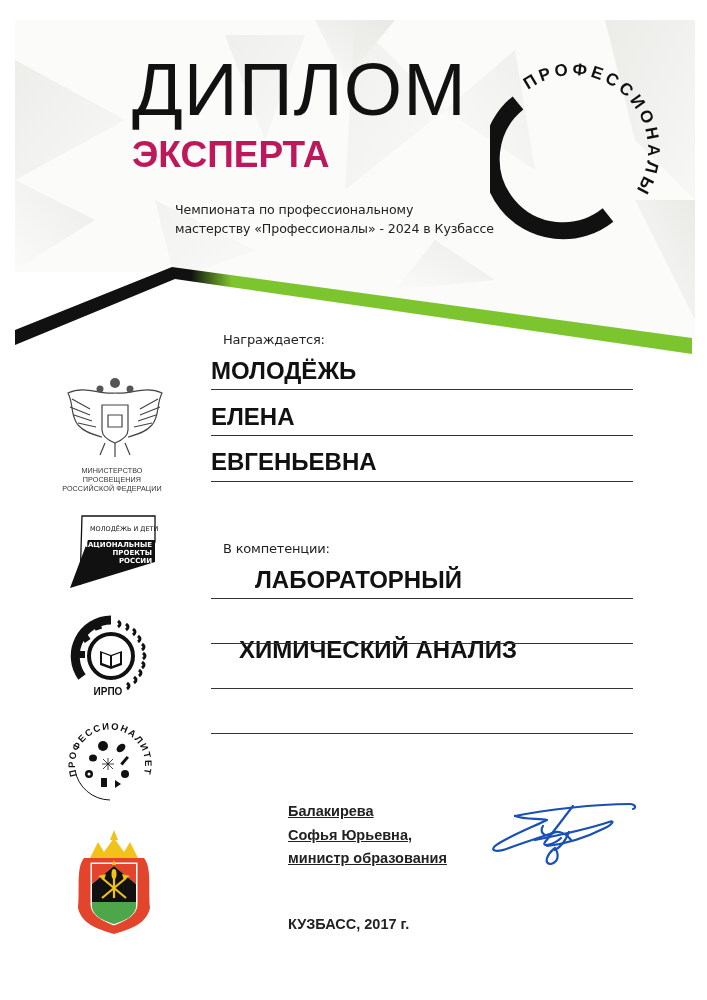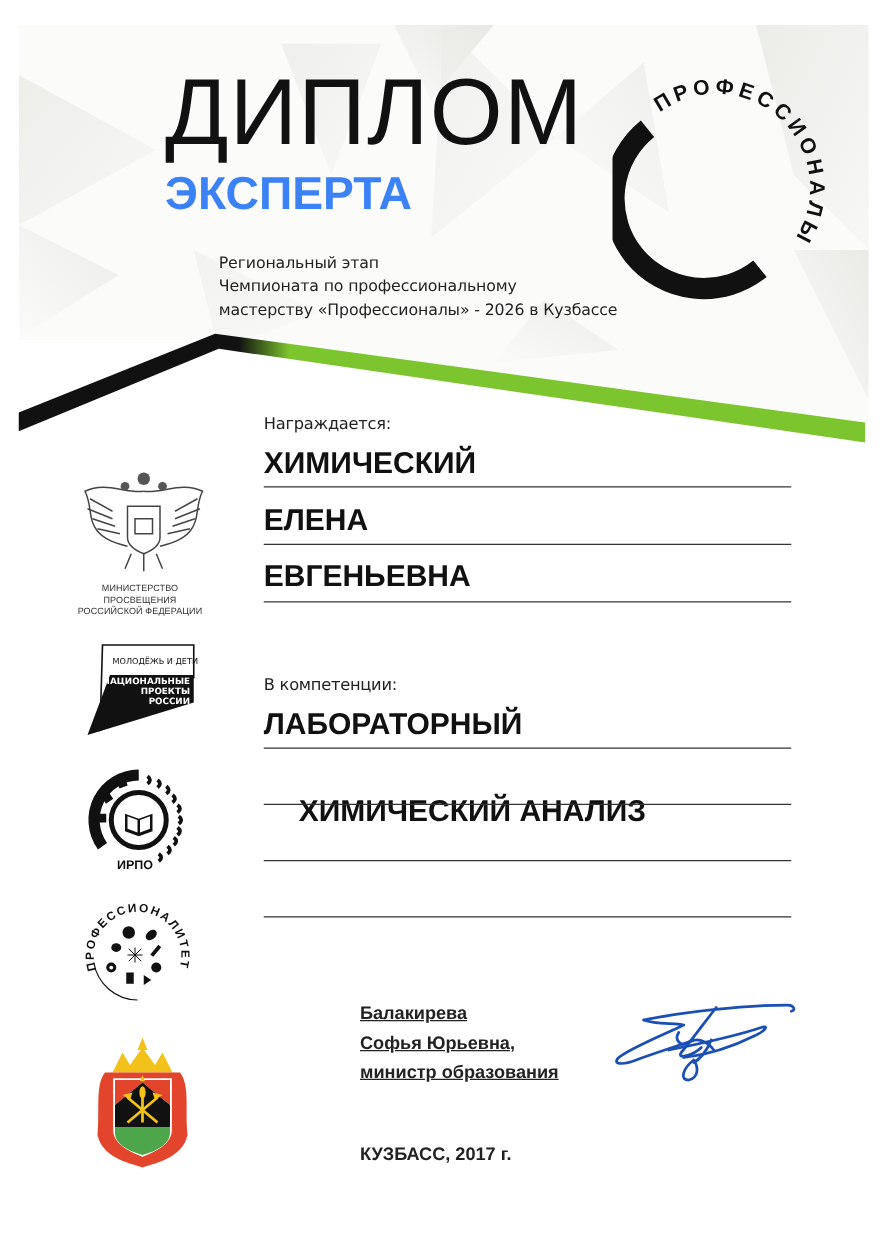--- a/index.html
+++ b/index.html
@@ -7,32 +7,32 @@
     width: 707px; height: 1000px; background: #ffffff; position: relative; overflow: hidden;
     font-family: "Liberation Sans", "DejaVu Sans", sans-serif; color: #111;
   }
   .abs { position: absolute; }
   .bg-pattern { left: 15px; top: 20px; width: 680px; height: 335px; }
   .title {
     left: 132px; top: 52px; font-size: 75px; font-weight: normal; letter-spacing: 1px;
     line-height: 1; color: #111;
   }
   .subtitle {
-    left: 132px; top: 136px; font-size: 37px; font-weight: bold; line-height: 1; color: #3b82f6;
+    left: 132px; top: 136px; font-size: 37px; font-weight: bold; line-height: 1; color: #be185d;
   }
   .stage {
     left: 175px; top: 200px; font-size: 14px; line-height: 19px; color: #222;
     font-family: "DejaVu Sans", sans-serif; font-size: 12.6px; letter-spacing: -0.1px;
   }
   .stage div { white-space: nowrap; }
   .brand-logo { left: 490px; top: 55px; width: 175px; height: 185px; }
   .band { left: 0; top: 0; width: 707px; height: 400px; pointer-events: none; }
 
   .label-small {
-    font-family: "DejaVu Sans", sans-serif; font-size: 13px; color: #222; letter-spacing: -0.2px;
+    font-family: "DejaVu Sans", sans-serif; font-size: 13px; color: #222; letter-spacing: -0.2px; margin-left: 12px;
   }
   .field-line {
     position: absolute; left: 211px; width: 422px; height: 0; border-top: 1.5px solid #333;
   }
   .field-text {
     position: absolute; left: 211px; font-size: 24px; font-weight: bold; color: #111; white-space: nowrap;
   }
   .logo { position: absolute; }
   .ministry-text {
     position: absolute; left: 52px; top: 466px; width: 120px; text-align: center;
@@ -84,45 +84,44 @@
       <stop offset="1" stop-color="#7dc52e"></stop>
     </linearGradient>
   </defs>
   <polygon points="15,330 172,267 692,338 692,354 175,279 15,345" fill="url(#bandGrad)"></polygon>
 </svg>
 
 <div class="abs title">ДИПЛОМ</div>
 <div class="abs subtitle">ЭКСПЕРТА</div>
 
 <div class="abs stage">
-  <div>Региональный этап</div>
   <div>Чемпионата по профессиональному</div>
-  <div>мастерству «Профессионалы» - 2026 в Кузбассе</div>
+  <div>мастерству «Профессионалы» - 2024 в Кузбассе</div>
 </div>
 
 <svg class="abs brand-logo" viewBox="0 0 175 185">
   <defs>
     <path id="arcText" d="M 38,35 A 68,68 0 0 1 128,155"></path>
   </defs>
   <path d="M 28,48 A 68,68 0 0 0 118,160" fill="none" stroke="#111" stroke-width="17"></path>
   <text font-family="Liberation Sans, sans-serif" font-size="17" font-weight="bold" fill="#111" letter-spacing="3.5">
     <textPath href="#arcText">ПРОФЕССИОНАЛЫ</textPath>
   </text>
 </svg>
 
 <div class="abs label-small" style="left:211px; top:332px;">Награждается:</div>
-<div class="field-text" style="top:357px;">ХИМИЧЕСКИЙ</div>
+<div class="field-text" style="top:357px;">МОЛОДЁЖЬ</div>
 <div class="field-line" style="top:389px;"></div>
 <div class="field-text" style="top:403px;">ЕЛЕНА</div>
 <div class="field-line" style="top:435px;"></div>
 <div class="field-text" style="top:448px;">ЕВГЕНЬЕВНА</div>
 <div class="field-line" style="top:481px;"></div>
 
 <div class="abs label-small" style="left:211px; top:541px;">В компетенции:</div>
-<div class="field-text" style="top:566px;">ЛАБОРАТОРНЫЙ</div>
+<div class="field-text" style="top:566px;margin-left:44px;">ЛАБОРАТОРНЫЙ</div>
 <div class="field-line" style="top:598px;"></div>
 <div class="field-text" style="top:636px;margin-left:28px;">ХИМИЧЕСКИЙ АНАЛИЗ</div>
 <div class="field-line" style="top:643px;"></div>
 <div class="field-text" style="top:658px;"></div>
 <div class="field-line" style="top:688px;"></div>
 <div class="field-text" style="top:703px;"></div>
 <div class="field-line" style="top:733px;"></div>
 
 <svg class="logo" style="left:60px; top:375px; width:110px; height:88px;" viewBox="0 0 110 88">
   <g fill="none" stroke="#444" stroke-width="1.2">

